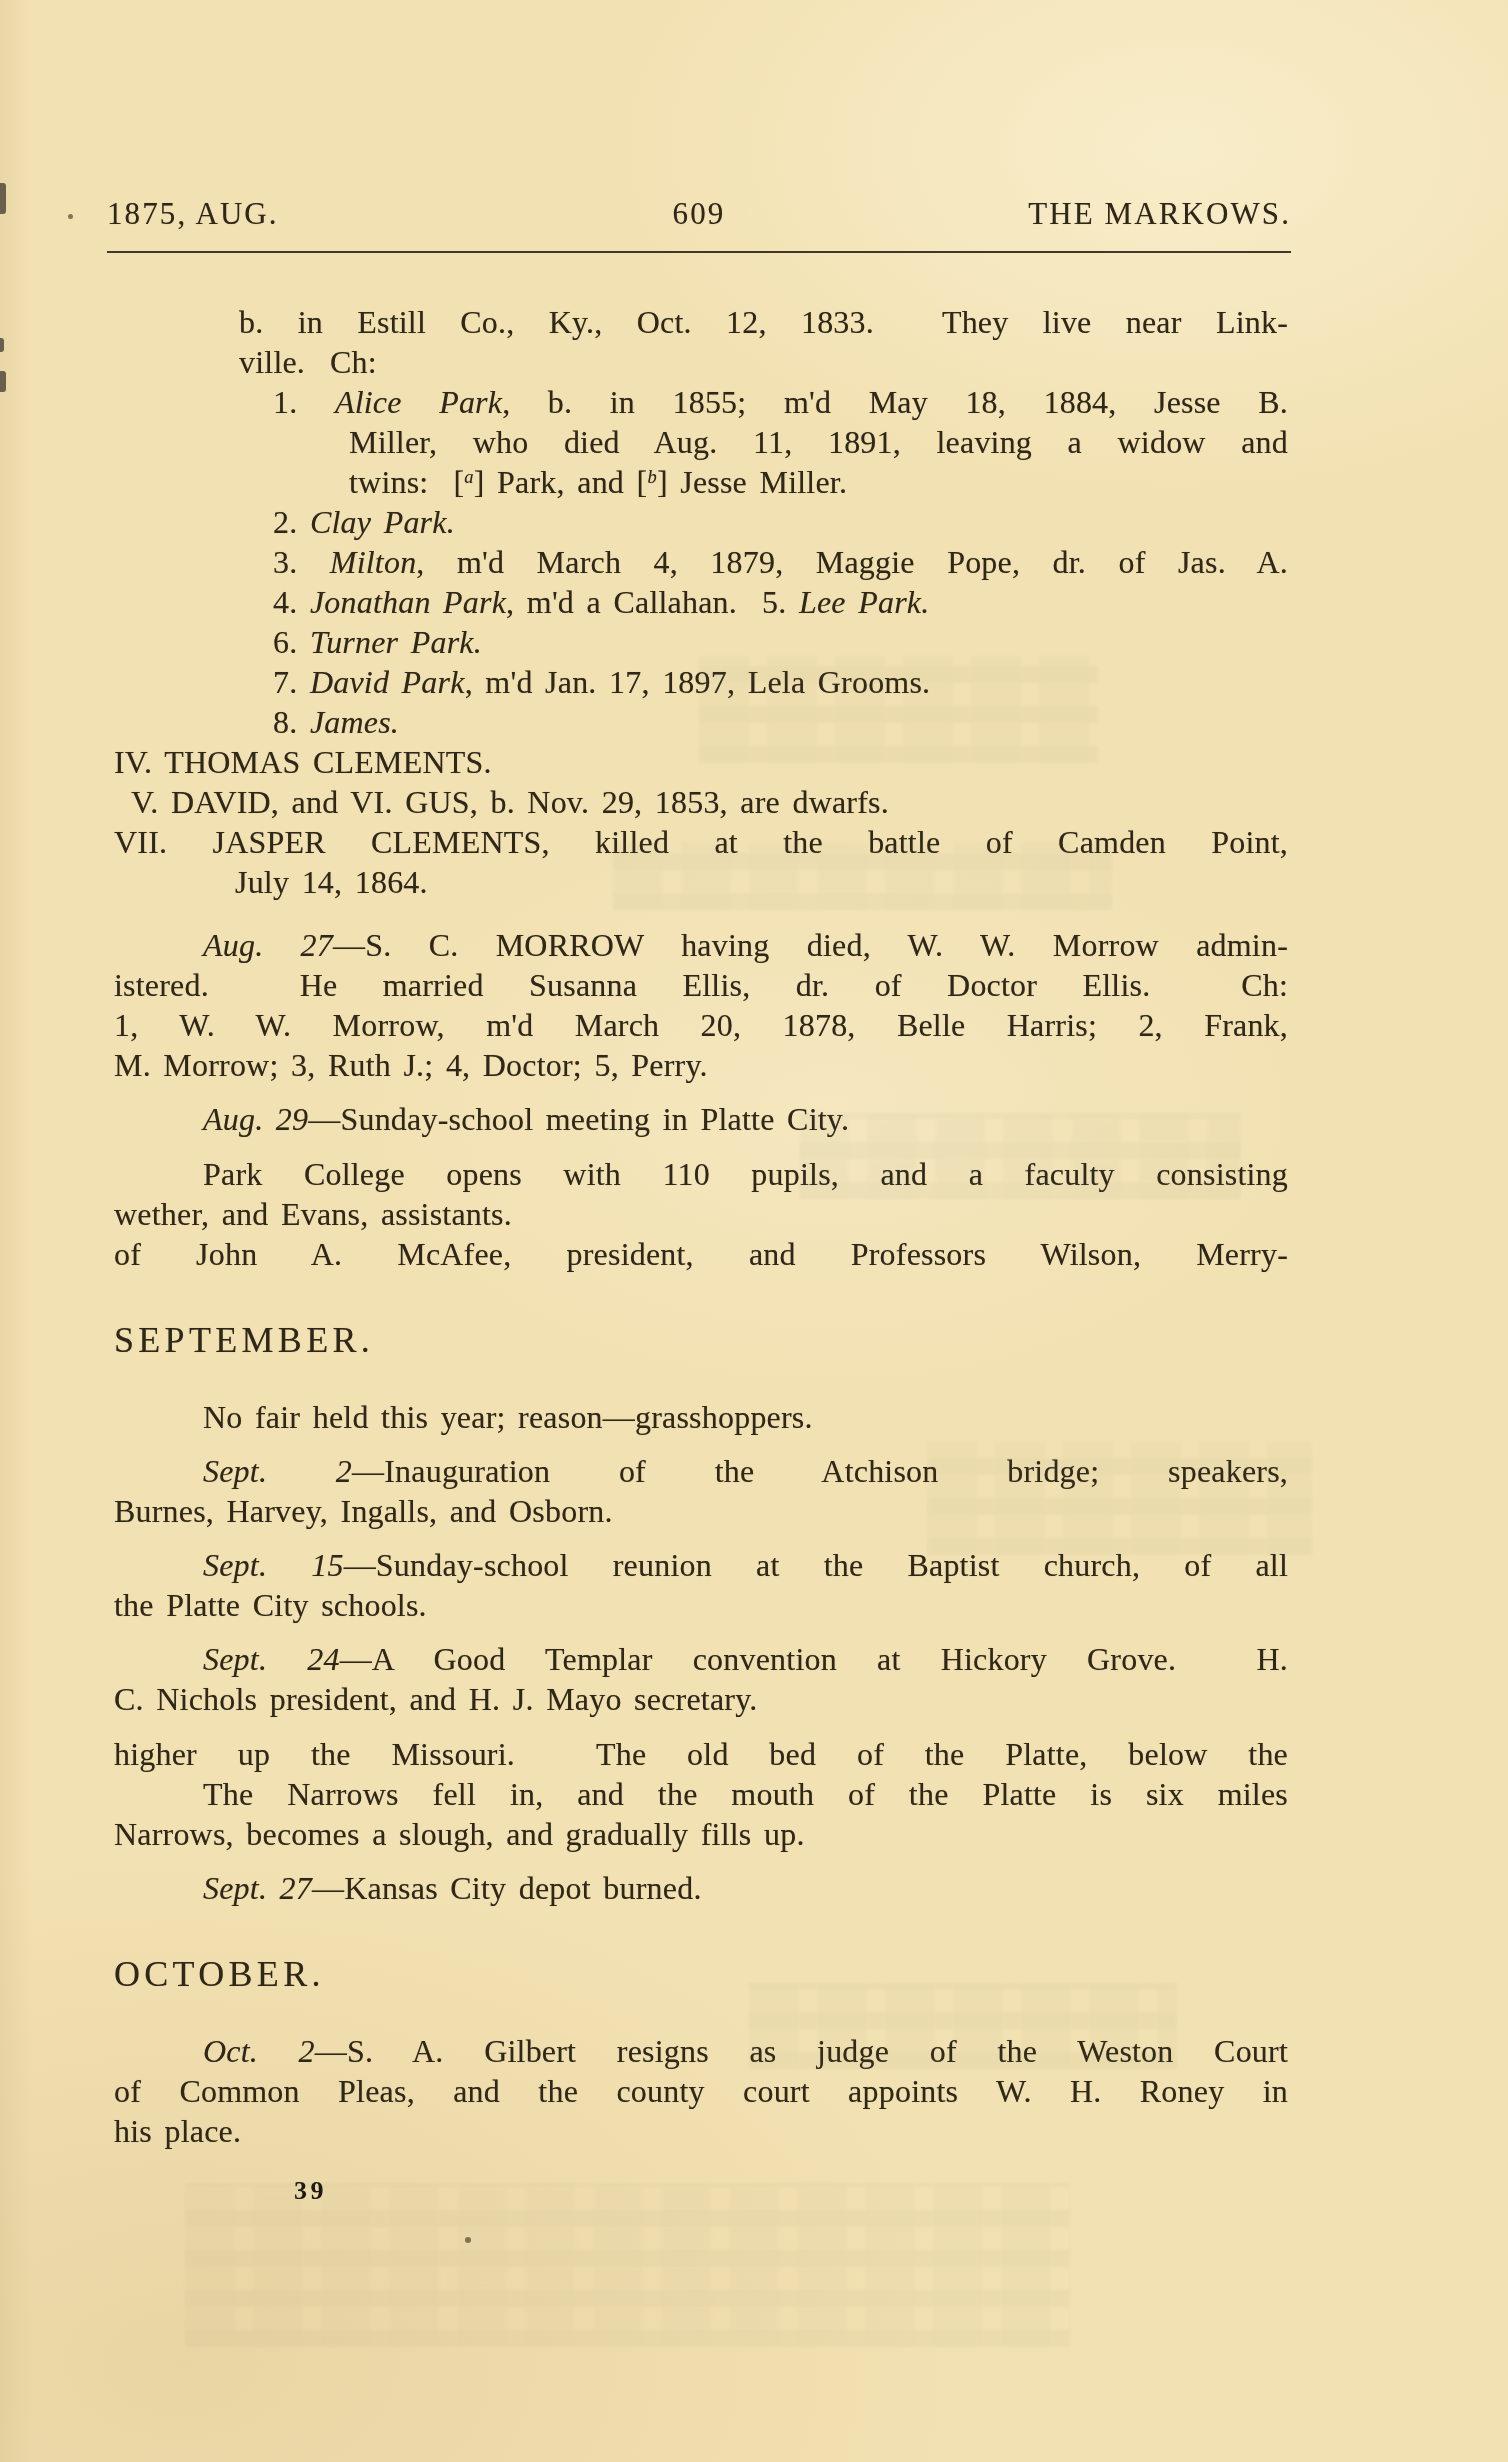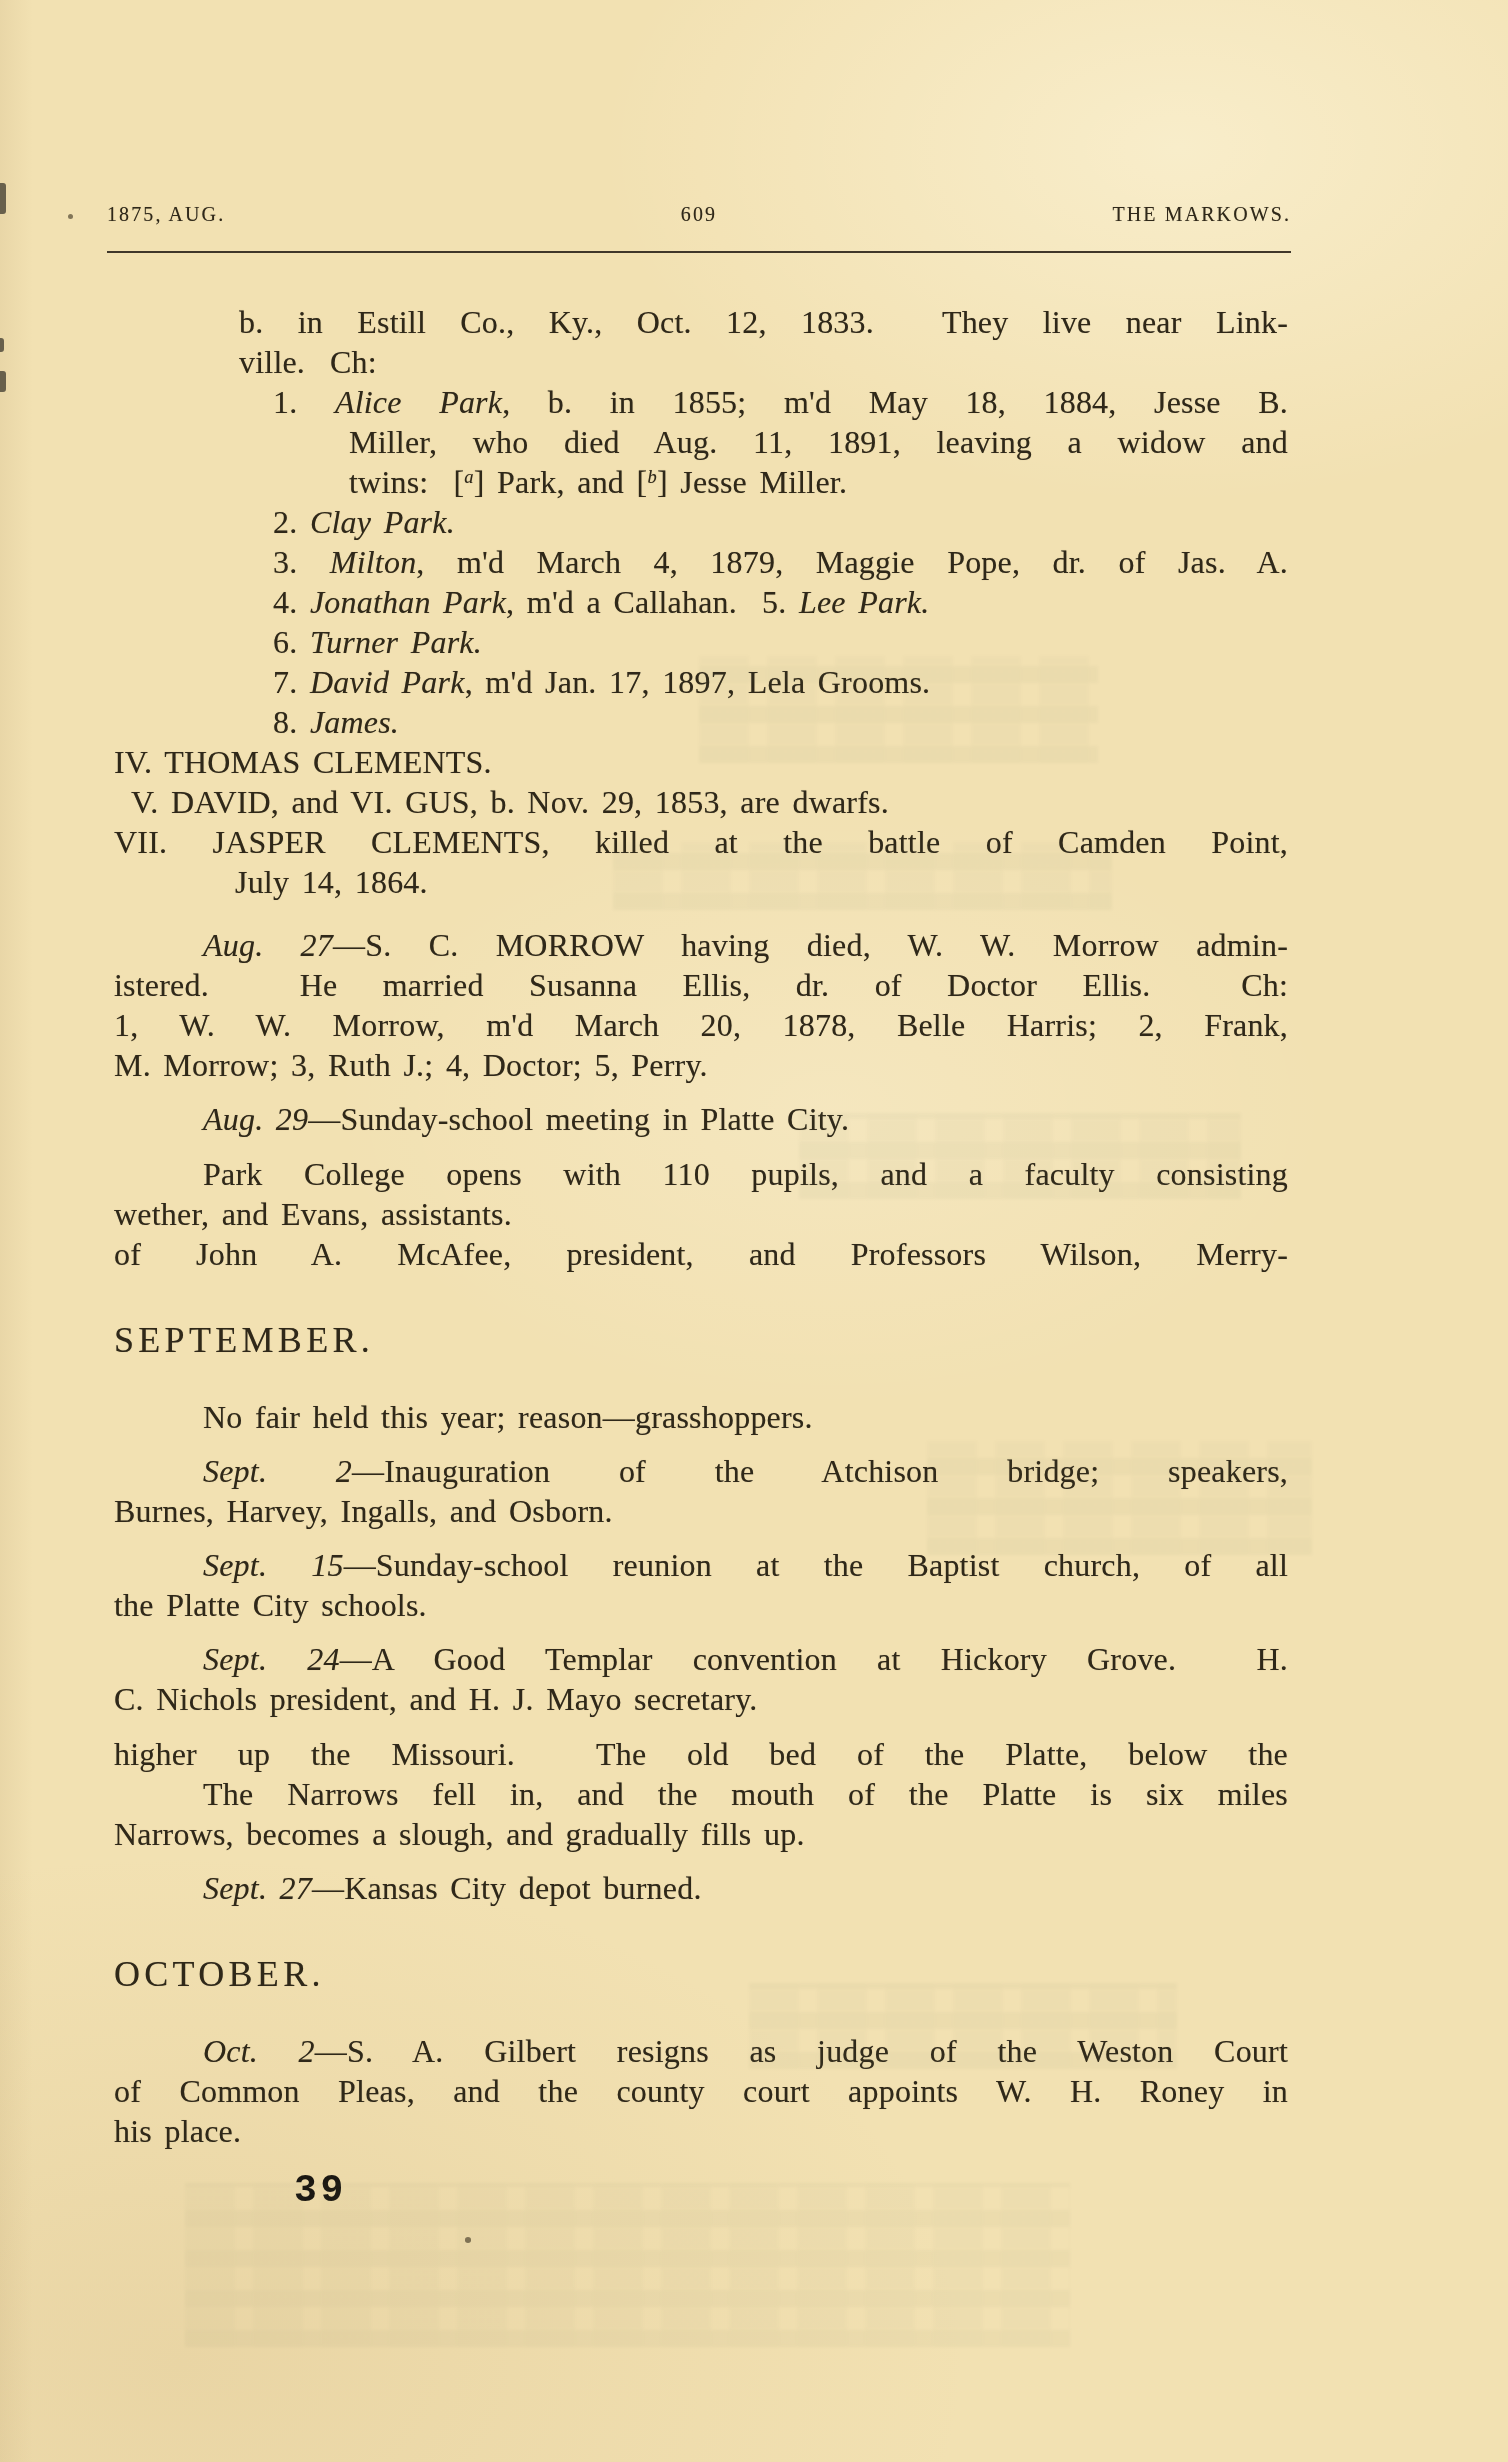--- a/index.html
+++ b/index.html
@@ -11,21 +11,21 @@
       radial-gradient(1213px 785px at 12% 96%, rgba(186,150,92,.16), transparent 65%),
       radial-gradient(713px 428px at 55% 45%, rgba(255,250,234,.22), transparent 70%),
       linear-gradient(90deg, rgba(150,120,70,.10), rgba(150,120,70,0) 33px),
       var(--paper,#f2e1b2);
     font-family:"Liberation Serif","DejaVu Serif",serif;
     color:var(--ink,#2f2819);
   }
   .hdr{
     position:absolute;left:107px;top:194px;width:1184px;
     display:grid;grid-template-columns:1fr auto 1fr;
-    font-size:20px;line-height:40px;letter-spacing:2.1px;
+    font-size:31px;line-height:40px;letter-spacing:2.1px;
     text-shadow:0 0 0.7px rgba(47,40,25,.38);
   }
   .hdr .c{text-align:center;}
   .hdr .r{text-align:right;}
   .rule{position:absolute;left:107px;top:251px;width:1184px;height:2.1px;
         background:#40372a;box-shadow:0 -3.6px 0 -2.9px rgba(64,55,42,.45);}
   .content{position:absolute;left:114px;top:302px;width:1174px;
     font-size:32px;letter-spacing:0.2px;word-spacing:4.3px;
     text-shadow:0 0 0.7px rgba(47,40,25,.38);}
   .b{margin:0;}
@@ -39,22 +39,22 @@
   .ind-july{padding-left:121px;}
   .ind-sig{padding-left:180px;}
   .i{font-style:italic;}
   .sup{font-style:italic;font-size:18.5px;position:relative;top:-10px;}
   .kind-para{margin-top:14.3px;}
   .kind-roman + .kind-para{margin-top:23px;}
   .kind-heading{margin-top:46px;margin-bottom:37px;}
   .kind-heading .line{text-align:left;font-size:36px;letter-spacing:4.3px;}
   .kind-pagenum{margin-top:20px;}
   .kind-pagenum .line{
-    font-family:Liberation Mono, monospace;
-    font-weight:700;font-size:38px;letter-spacing:3.6px;color:#1b1812;
+    font-family:Liberation Serif, serif;
+    font-weight:700;font-size:26px;letter-spacing:3.6px;color:#1b1812;
     text-shadow:none;}
   .ghost{position:absolute;opacity:.06;filter:blur(1.4px);pointer-events:none;
     background:
       repeating-linear-gradient(0deg, rgba(110,120,85,.8) 0 17px, transparent 17px 40px),
       repeating-linear-gradient(90deg, rgba(110,120,85,.5) 0 50px, transparent 50px 68px);}
   .speck{position:absolute;border-radius:50%;background:rgba(70,60,40,.65);}
   .edgemark{position:absolute;left:0;background:#3c382e;border-radius:0 2.9px 2.9px 0;opacity:.75;}
 </style>
 </head>
 <body>

